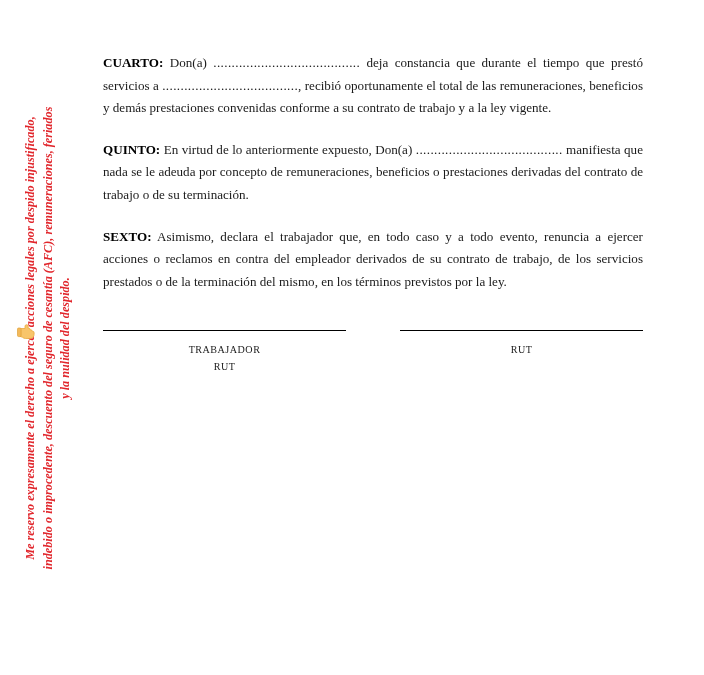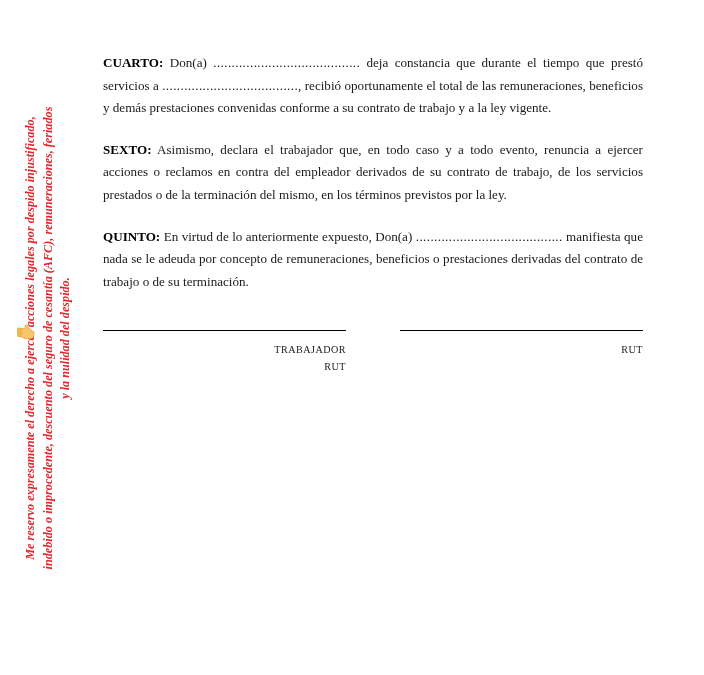--- a/index.html
+++ b/index.html
@@ -99,21 +99,21 @@
   .sig-block {
     width: 243px;
   }
   .sig-line {
     border-top: 1.6px solid #000000;
     height: 0;
     margin-bottom: 10px;
   }
   .sig-name,
   .sig-rut {
-    text-align: right;
+    text-align: center;
     font-size: 10.1px;
     line-height: 17px;
     letter-spacing: 0.5px;
     color: #1a1a1a;
   }
 </style>
 </head>
 <body>
 
 <div class="margin-note">
@@ -131,25 +131,25 @@
   </svg>
 </div>
 
 <div class="doc-body">
 
   <p class="clause">
     <span class="clause-label">CUARTO:</span><span> Don(a) </span><span class="dots">........................................</span><span> deja constancia que durante el tiempo que prestó servicios a </span><span class="dots">.....................................</span><span>, recibió oportunamente el total de las remuneraciones, beneficios y demás prestaciones convenidas conforme a su contrato de trabajo y a la ley vigente.</span>
   </p>
 
   <p class="clause">
-    <span class="clause-label">SEXTO:</span><span> Asimismo, declara el trabajador que, en todo caso y a todo evento, renuncia a ejercer acciones o reclamos en contra del empleador derivados de su contrato de trabajo, de los servicios prestados o de la terminación del mismo, en los términos previstos por la ley.</span>
+    <span class="clause-label">QUINTO:</span><span> En virtud de lo anteriormente expuesto, Don(a) </span><span class="dots">........................................</span><span> manifiesta que nada se le adeuda por concepto de remuneraciones, beneficios o prestaciones derivadas del contrato de trabajo o de su terminación.</span>
   </p>
 
   <p class="clause">
-    <span class="clause-label">QUINTO:</span><span> En virtud de lo anteriormente expuesto, Don(a) </span><span class="dots">........................................</span><span> manifiesta que nada se le adeuda por concepto de remuneraciones, beneficios o prestaciones derivadas del contrato de trabajo o de su terminación.</span>
+    <span class="clause-label">SEXTO:</span><span> Asimismo, declara el trabajador que, en todo caso y a todo evento, renuncia a ejercer acciones o reclamos en contra del empleador derivados de su contrato de trabajo, de los servicios prestados o de la terminación del mismo, en los términos previstos por la ley.</span>
   </p>
 
 </div>
 
 <div class="signatures">
 
   <div class="sig-block">
     <div class="sig-line"></div>
     <div class="sig-name">TRABAJADOR</div>
     <div class="sig-rut">RUT</div>

